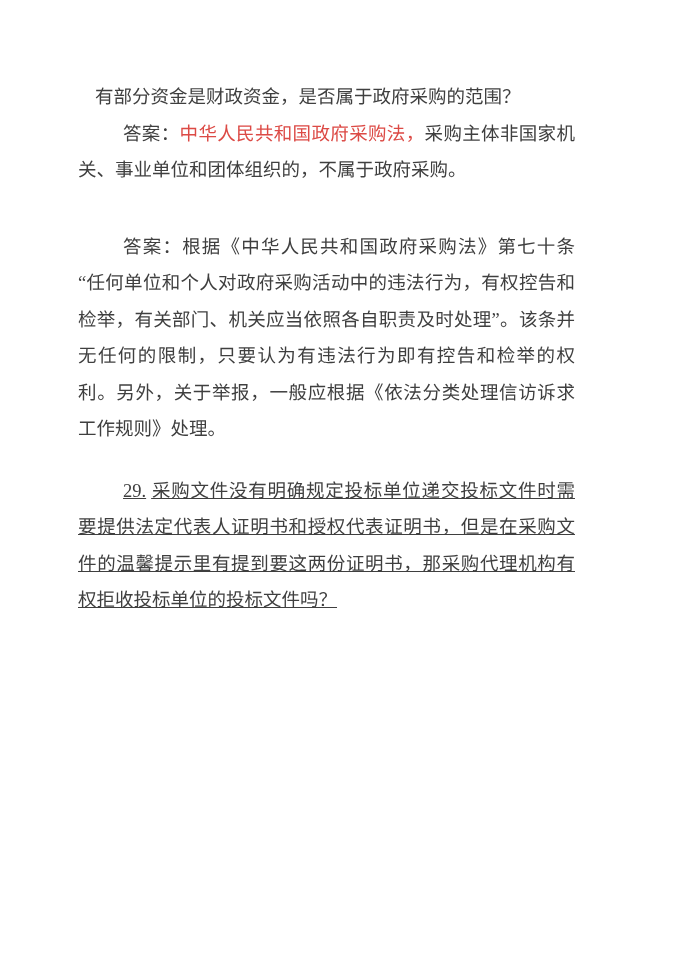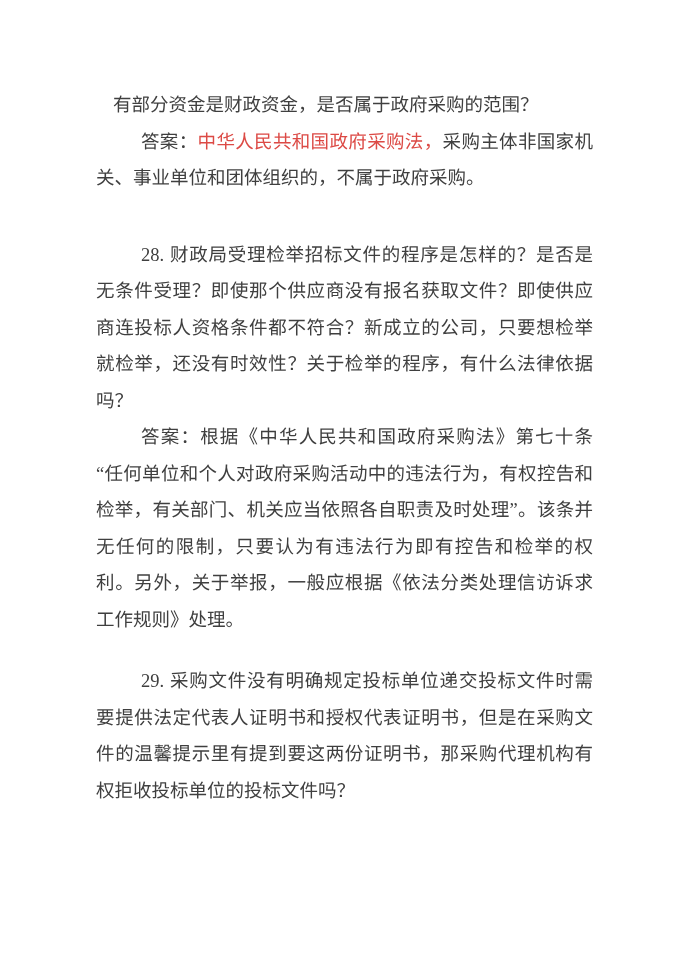--- a/index.html
+++ b/index.html
@@ -17,54 +17,52 @@
   }
   .page {
     position: relative;
     width: 680px;
     height: 962px;
     background: var(--bg);
     overflow: hidden;
   }
   .content {
     position: absolute;
-    left: 96px;
+    left: 78px;
     top: 79px;
     width: 497px;
     color: var(--text-color);
     font-size: 18.5px;
     line-height: 36.5px;
     text-align: justify;
     text-justify: inter-character;
-    margin-top: 8px;
   }
   .para { margin: 0; padding: 0; }
   
   .indent { text-indent: 45px; }
   
   .cont { text-indent: 17px; }
   .qa-block { margin: 0; }
   .gap-large { margin-top: 40px; }
-  .gap-small { margin-top: 25px; }
+  .gap-small { margin-top: 25px; text-decoration: underline; }
   .q-number { margin-right: 5px; }
   .highlight { color: var(--highlight-color); }
 </style>
 </head>
 <body>
 
 <div class="page">
   <div class="content">
 
     <section class="qa-block">
       <p class="para cont"><span>有部分资金是财政资金，是否属于政府采购的范围？</span></p>
       <p class="para indent"><span>答案：</span><span class="highlight">中华人民共和国政府采购法，</span><span>采购主体非国家机关、事业单位和团体组织的，不属于政府采购。</span></p>
     </section>
 
     <section class="qa-block gap-large">
-      <p class="para indent"><span class="q-number">28.</span><span>财政局受理检举招标文件的程序是怎样的？是否是无条件受理？即使那个供应商没有报名获取文件？即使供应商连投标人资格条件都不符合？新成立的公司，只要想检举就检举，还没有时效性？关于检举的程序，有什么法律依据吗？</span></p>
       <p class="para indent"><span>答案：</span><span>根据《中华人民共和国政府采购法》第七十条“任何单位和个人对政府采购活动中的违法行为，有权控告和检举，有关部门、机关应当依照各自职责及时处理”。该条并无任何的限制，只要认为有违法行为即有控告和检举的权利。另外，关于举报，一般应根据《依法分类处理信访诉求工作规则》处理。</span></p>
     </section>
 
     <section class="qa-block gap-small">
       <p class="para indent"><span class="q-number">29.</span><span>采购文件没有明确规定投标单位递交投标文件时需要提供法定代表人证明书和授权代表证明书，但是在采购文件的温馨提示里有提到要这两份证明书，那采购代理机构有权拒收投标单位的投标文件吗？</span></p>
     </section>
 
   </div>
 </div>
 

